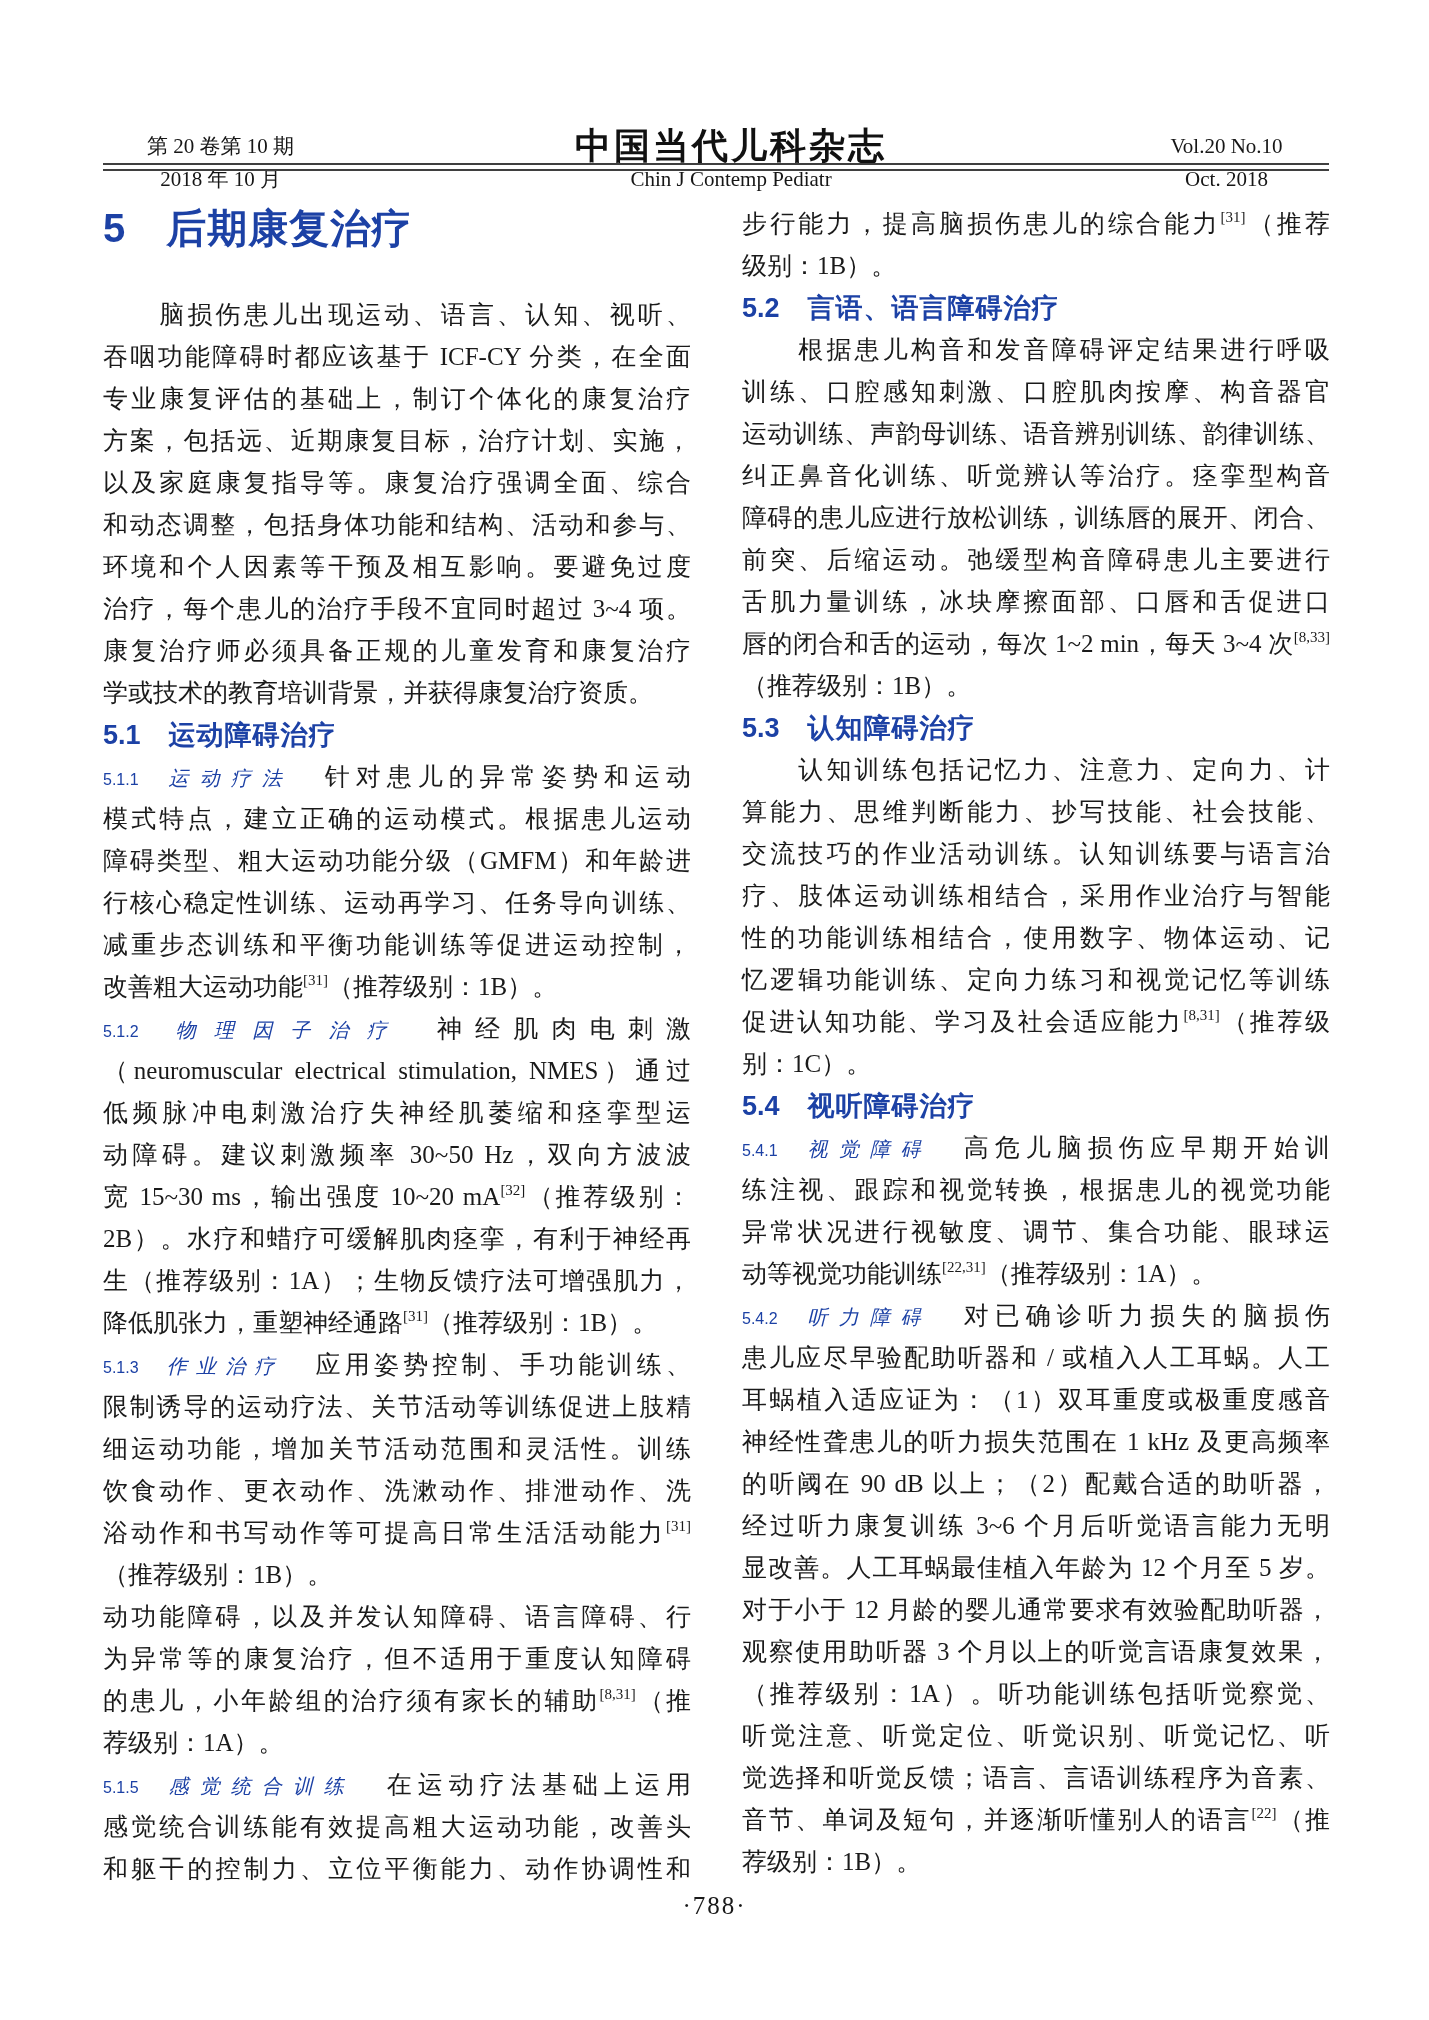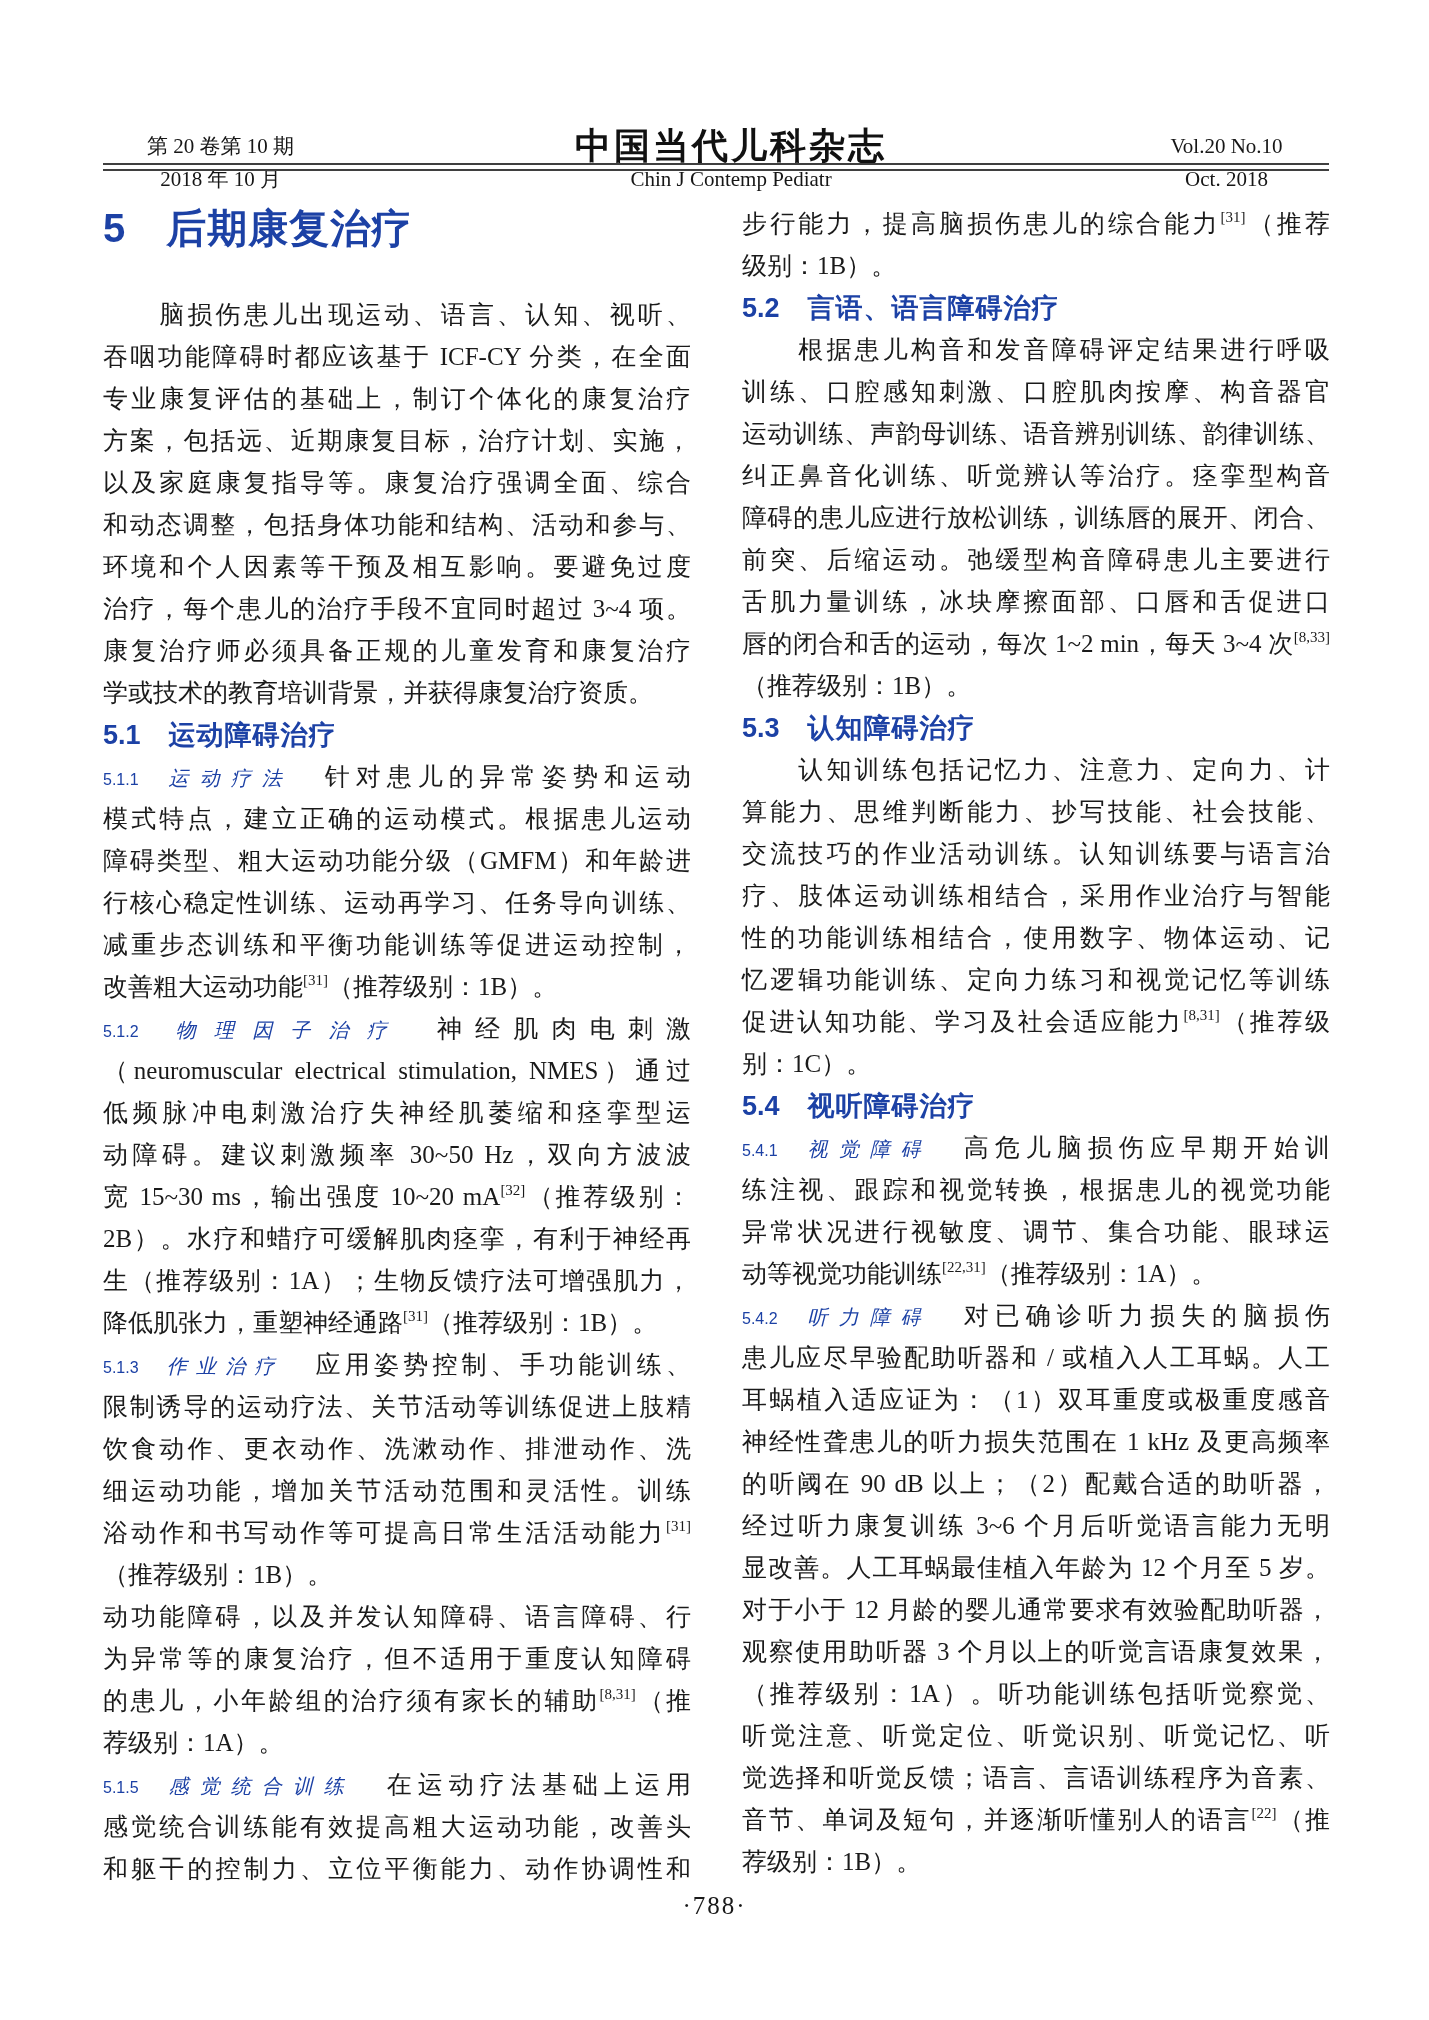--- a/index.html
+++ b/index.html
@@ -87,22 +87,22 @@
         <div class="line"><span class="h3num">5.1.2</span><span class="h3kai">物理因子治疗</span>神经肌肉电刺激</div>
         <div class="line">（neuromuscular electrical stimulation, NMES）通过</div>
         <div class="line">低频脉冲电刺激治疗失神经肌萎缩和痉挛型运</div>
         <div class="line">动障碍。建议刺激频率 30~50 Hz，双向方波波</div>
         <div class="line">宽 15~30 ms，输出强度 10~20 mA<sup class="ref">[32]</sup>（推荐级别：</div>
         <div class="line">2B）。水疗和蜡疗可缓解肌肉痉挛，有利于神经再</div>
         <div class="line">生（推荐级别：1A）；生物反馈疗法可增强肌力，</div>
         <div class="line end">降低肌张力，重塑神经通路<sup class="ref">[31]</sup>（推荐级别：1B）。</div>
         <div class="line"><span class="h3num">5.1.3</span><span class="h3kai">作业治疗</span>应用姿势控制、手功能训练、</div>
         <div class="line">限制诱导的运动疗法、关节活动等训练促进上肢精</div>
+        <div class="line">细运动功能，增加关节活动范围和灵活性。训练</div>
         <div class="line">饮食动作、更衣动作、洗漱动作、排泄动作、洗</div>
-        <div class="line">细运动功能，增加关节活动范围和灵活性。训练</div>
         <div class="line">浴动作和书写动作等可提高日常生活活动能力<sup class="ref">[31]</sup></div>
         <div class="line end">（推荐级别：1B）。</div>
         <div class="line">动功能障碍，以及并发认知障碍、语言障碍、行</div>
         <div class="line">为异常等的康复治疗，但不适用于重度认知障碍</div>
         <div class="line">的患儿，小年龄组的治疗须有家长的辅助<sup class="ref">[8,31]</sup>（推</div>
         <div class="line end">荐级别：1A）。</div>
         <div class="line"><span class="h3num">5.1.5</span><span class="h3kai">感觉统合训练</span>在运动疗法基础上运用</div>
         <div class="line">感觉统合训练能有效提高粗大运动功能，改善头</div>
         <div class="line">和躯干的控制力、立位平衡能力、动作协调性和</div>
       </div>

